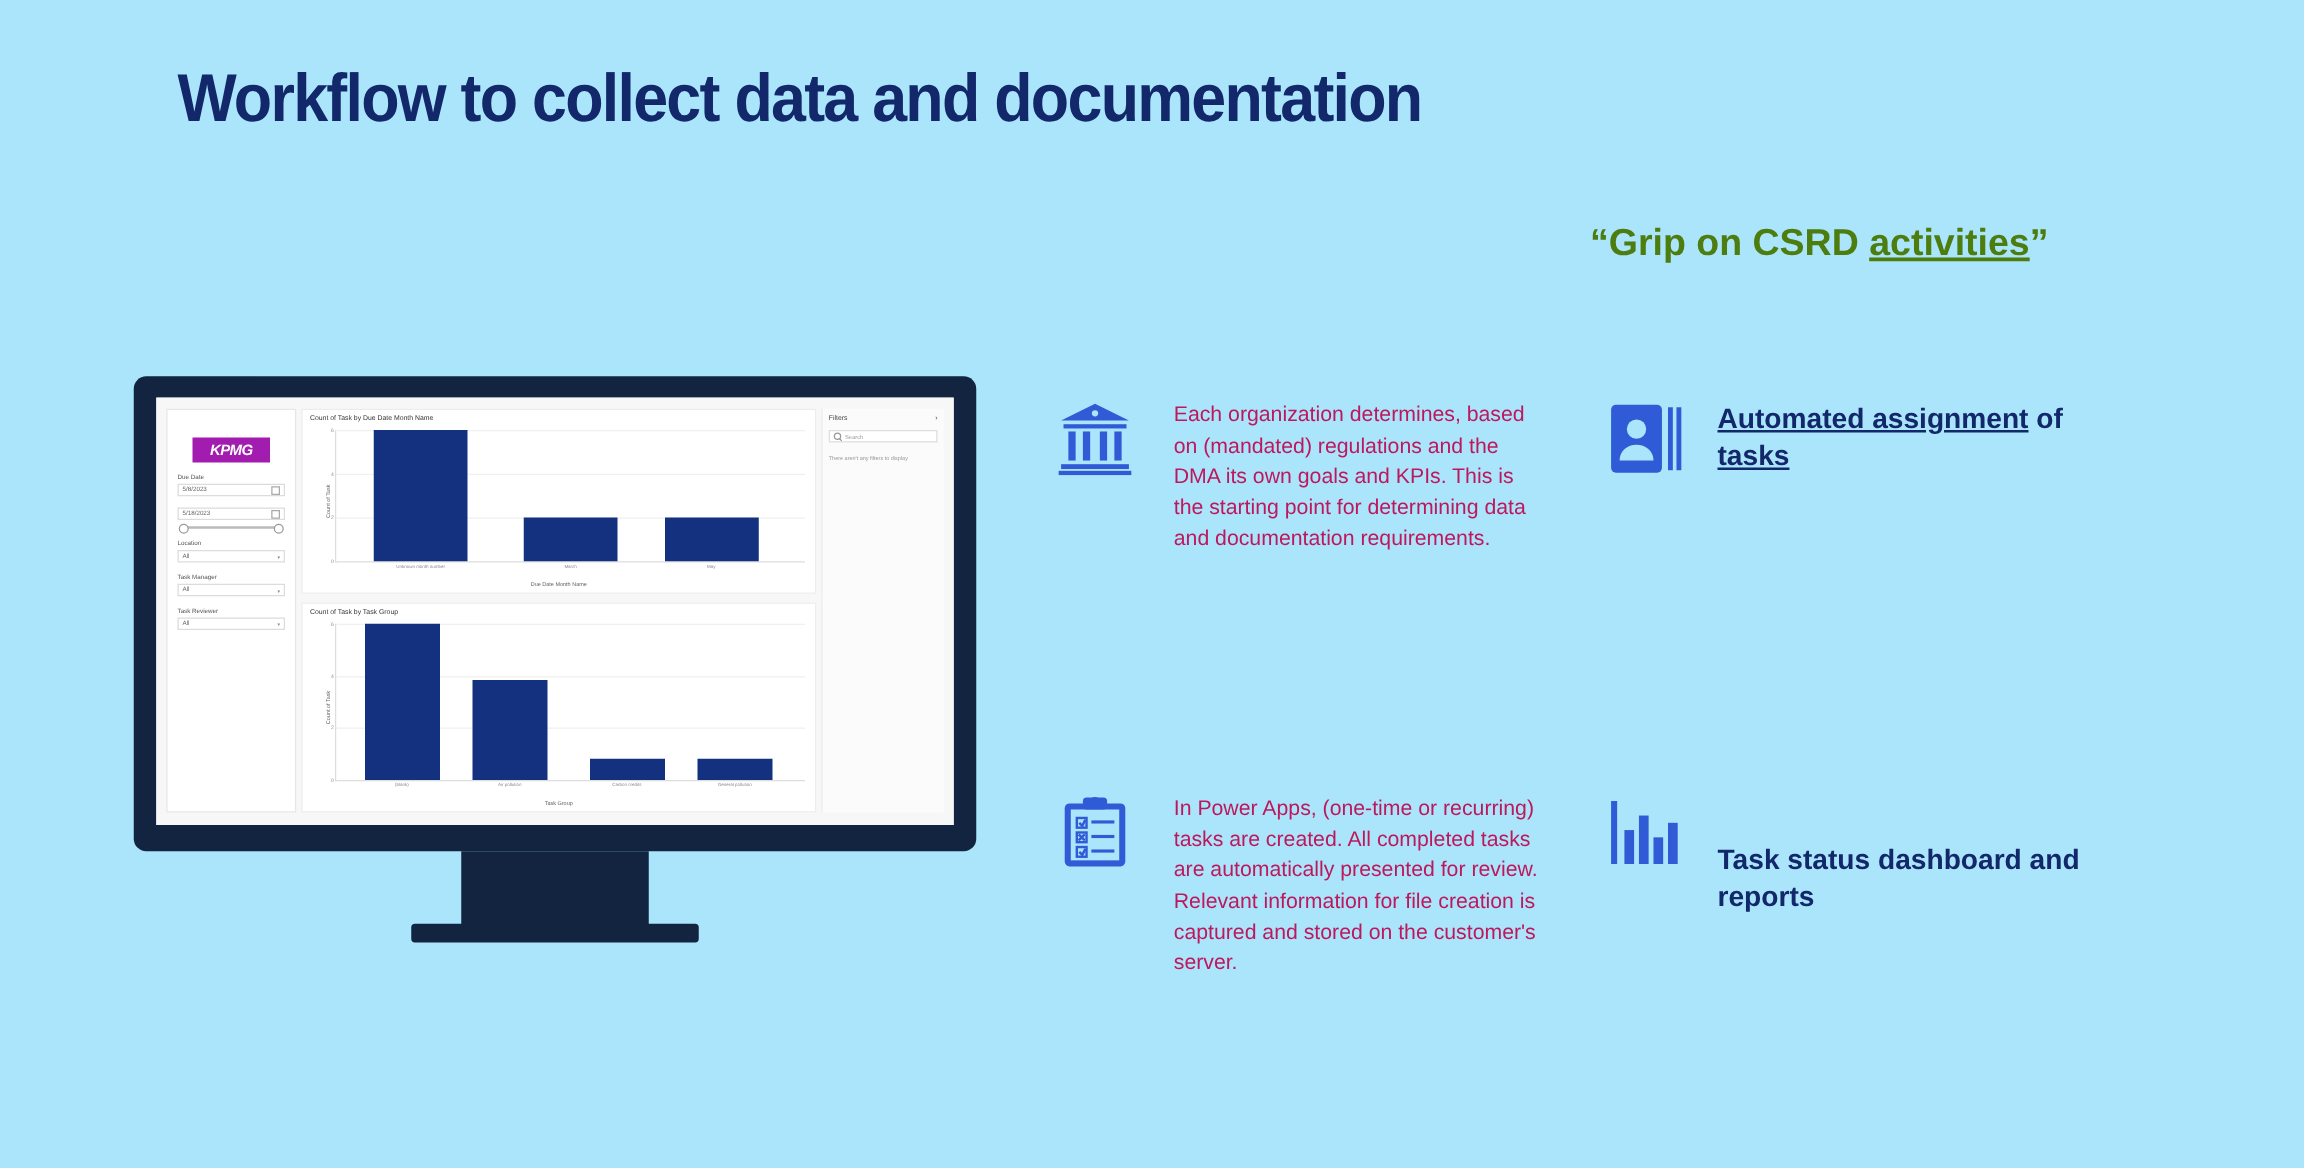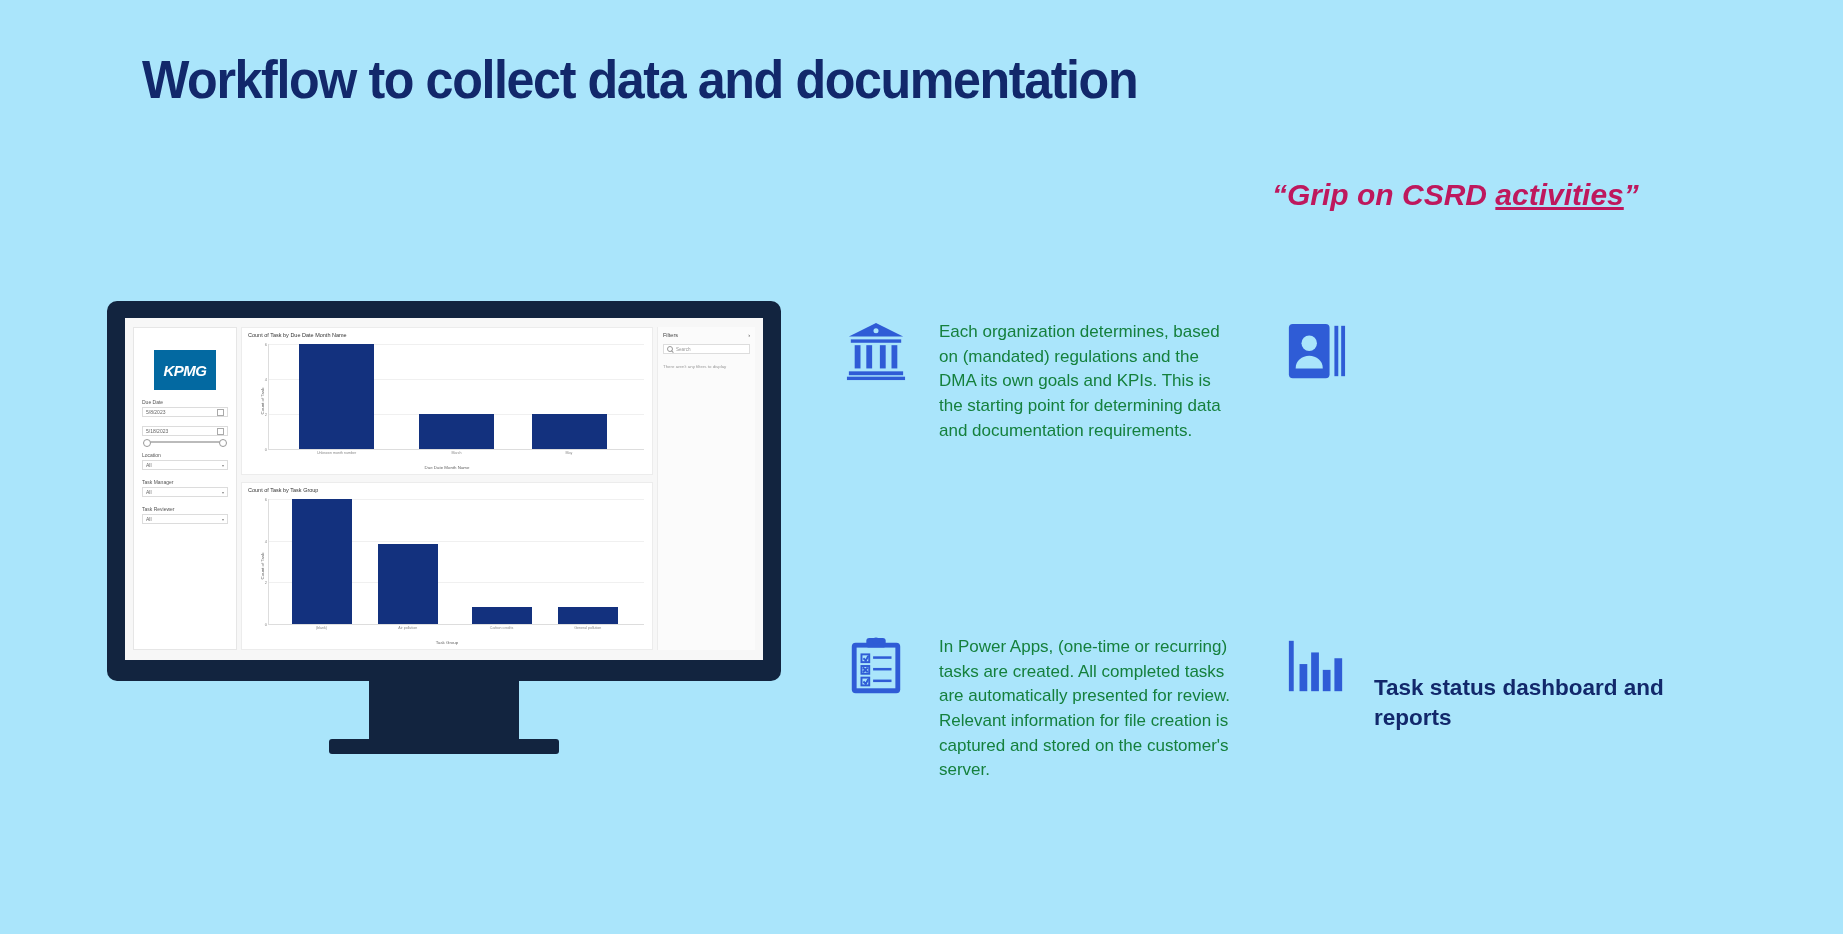--- a/index.html
+++ b/index.html
@@ -28,23 +28,22 @@
     transform: scaleX(0.93);
     transform-origin: left center;
     white-space: nowrap;
   }
 
   #slide-subtitle {
     position: absolute;
     left: 1272px;
     top: 178px;
     font-size: 30px;
-    font-style: italic;
     font-weight: bold;
-    color: #be185d;
+    color: #4d7c0f;
     white-space: nowrap;
   }
   #slide-subtitle .u { text-decoration: underline; }
 
   
   #monitor {
     position: absolute;
     left: 107px;
     top: 301px;
     width: 674px;
@@ -97,26 +96,26 @@
     left: 8px; top: 9px;
     width: 104px;
     height: 323px;
     background: #ffffff;
     border: 1px solid #e6e6e6;
     box-sizing: border-box;
   }
   .kpmg-logo {
     margin: 22px auto 0 auto;
     width: 62px;
-    height: 40px;
-    background: #0369a1;
+    height: 20px;
+    background: #a21caf;
     color: #fff;
     font-weight: bold;
     font-style: italic;
-    font-size: 15px;
+    font-size: 12px;
     letter-spacing: -0.5px;
     display: flex;
     align-items: center;
     justify-content: center;
   }
   .filter-block { margin: 9px 8px 0 8px; }
   .filter-label { font-size: 5px; color: #555; margin-bottom: 2px; }
   .filter-box {
     border: 1px solid #dcdcdc;
     background: #fff;
@@ -294,21 +293,21 @@
     font-size: 22.5px;
     font-weight: bold;
     color: #12286b;
     line-height: 1.33;
   }
   .feature h3 .u { text-decoration: underline; }
   .feature p {
     margin: 0;
     font-size: 17px;
     line-height: 1.45;
-    color: #15803d;
+    color: #be185d;
   }
 
   #feature-csrd { left: 845px; top: 320px; }
   #feature-automated { left: 1285px; top: 320px; }
   #feature-validation { left: 845px; top: 635px; }
   #feature-status { left: 1285px; top: 635px; }
 
   #feature-automated .ftext { left: 89px; width: 300px; }
   #feature-status .ftext { left: 89px; width: 300px; margin-top: 38px; }
 
@@ -472,20 +471,21 @@
       <g class="ico-blue">
         <rect x="4" y="4" width="42" height="56" rx="4"></rect>
         <circle cx="25" cy="24" r="8" fill="#aae5fb"></circle>
         <path d="M11 50c0-8 6.5-13 14-13s14 5 14 13z" fill="#aae5fb"></path>
         <rect x="51" y="6" width="4" height="52"></rect>
         <rect x="58" y="6" width="4" height="52"></rect>
       </g>
     </svg>
   </div>
   <div class="ftext">
+    <h3><span class="u">Automated assignment</span><span> of </span><span class="u">tasks</span></h3>
   </div>
 </div>
 
 <div class="feature" id="feature-validation">
   <div class="icon-wrap">
     <svg viewBox="0 0 64 64" width="62" height="62" aria-hidden="true">
       <g class="ico-blue">
         <rect x="7" y="8" width="50" height="52" rx="4"></rect>
         <rect x="12" y="13" width="40" height="42" fill="#aae5fb"></rect>
         <rect x="22" y="3" width="20" height="10" rx="3"></rect>

